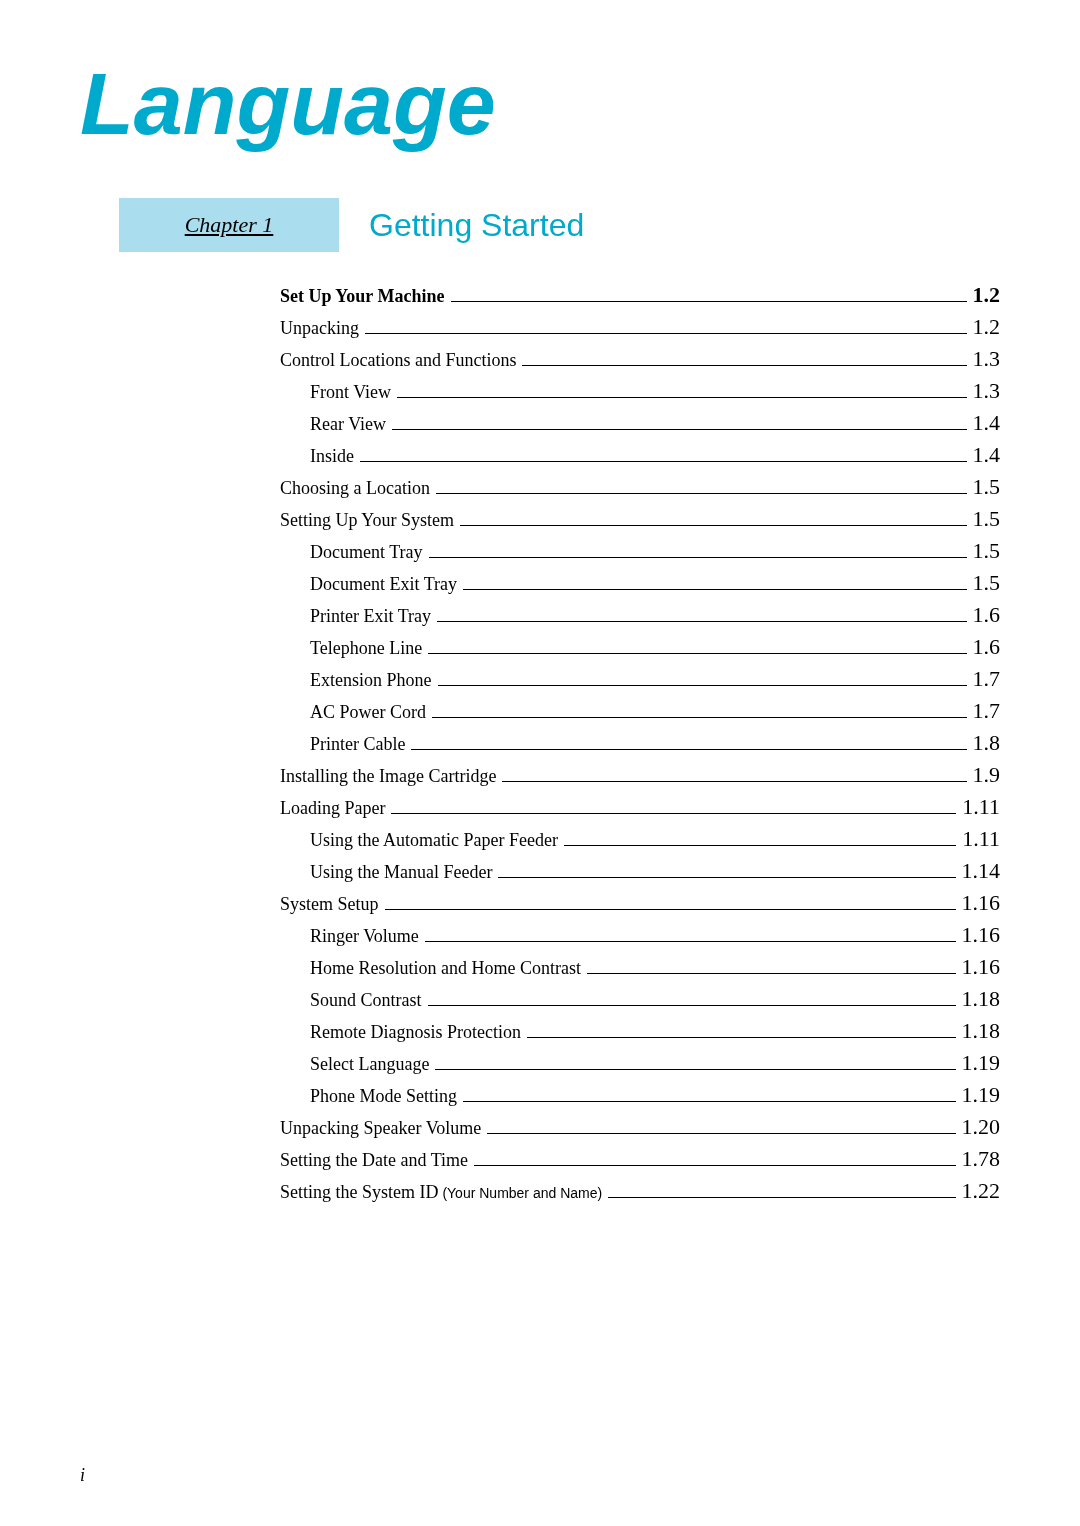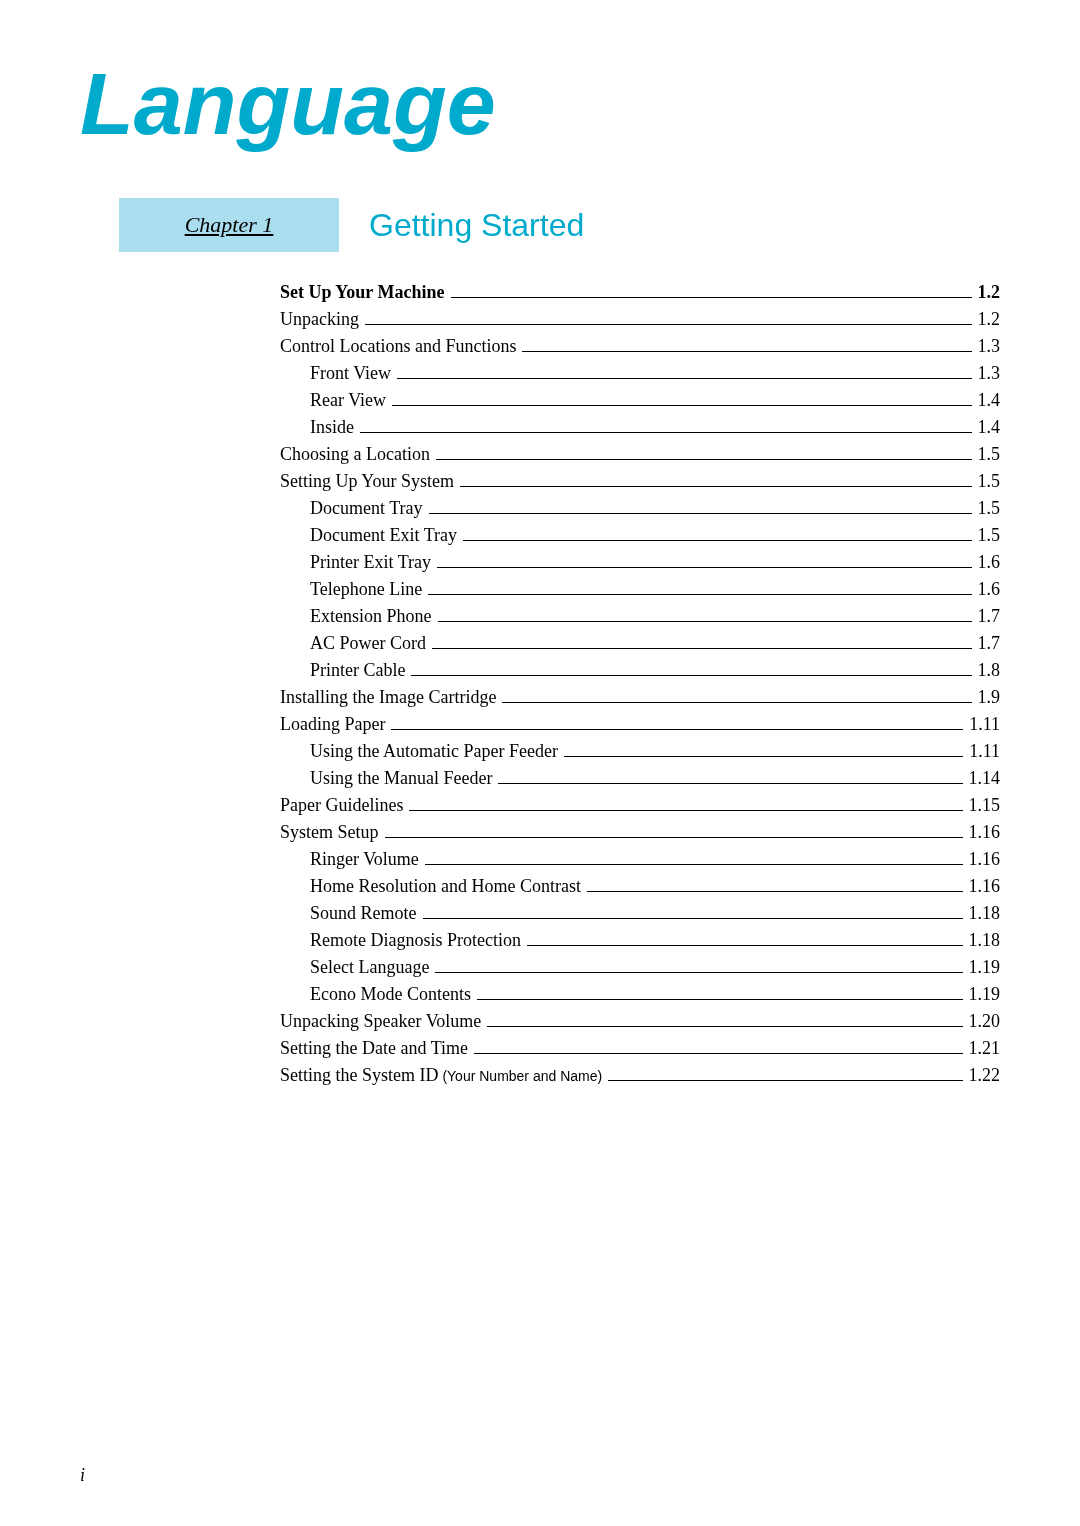--- a/index.html
+++ b/index.html
@@ -90,21 +90,21 @@
     .toc-dots {
       flex: 1;
       border-bottom: 1px solid #000;
       margin: 0 6px 4px 6px;
       min-width: 10px;
     }
 
     .toc-page {
       white-space: nowrap;
       flex-shrink: 0;
-      font-size: 18px;
+      font-size: 22px;
     }
 
     .toc-entry .small-text {
       font-size: 14px;
       font-family: Liberation Sans, sans-serif;
     }
 
     .page-number-bottom {
       position: absolute;
       bottom: 40px;
@@ -217,68 +217,63 @@
       <span class="toc-label">Using the Automatic Paper Feeder</span>
       <span class="toc-dots"></span>
       <span class="toc-page">1.11</span>
     </div>
     <div class="toc-entry indent-1">
       <span class="toc-label">Using the Manual Feeder</span>
       <span class="toc-dots"></span>
       <span class="toc-page">1.14</span>
     </div>
     <div class="toc-entry">
-      <span class="toc-label">Paper Guidelines</span>
-      <span class="toc-dots"></span>
-      <span class="toc-page">1.15</span>
-    </div>
-    <div class="toc-entry">
       <span class="toc-label">System Setup</span>
       <span class="toc-dots"></span>
       <span class="toc-page">1.16</span>
     </div>
     <div class="toc-entry indent-1">
       <span class="toc-label">Ringer Volume</span>
       <span class="toc-dots"></span>
       <span class="toc-page">1.16</span>
     </div>
     <div class="toc-entry indent-1">
       <span class="toc-label">Home Resolution and Home Contrast</span>
       <span class="toc-dots"></span>
       <span class="toc-page">1.16</span>
     </div>
     <div class="toc-entry indent-1">
-      <span class="toc-label">Sound Remote</span>
+      <span class="toc-label">Sound Contrast</span>
       <span class="toc-dots"></span>
       <span class="toc-page">1.18</span>
     </div>
     <div class="toc-entry indent-1">
       <span class="toc-label">Remote Diagnosis Protection</span>
       <span class="toc-dots"></span>
       <span class="toc-page">1.18</span>
     </div>
     <div class="toc-entry indent-1">
       <span class="toc-label">Select Language</span>
       <span class="toc-dots"></span>
       <span class="toc-page">1.19</span>
     </div>
     <div class="toc-entry indent-1">
-      <span class="toc-label">Econo Mode Contents</span>
+      <span class="toc-label">Phone Mode Setting</span>
       <span class="toc-dots"></span>
       <span class="toc-page">1.19</span>
     </div>
     <div class="toc-entry">
       <span class="toc-label">Unpacking Speaker Volume</span>
       <span class="toc-dots"></span>
       <span class="toc-page">1.20</span>
     </div>
     <div class="toc-entry">
       <span class="toc-label">Setting the Date and Time</span>
       <span class="toc-dots"></span>
-      <span class="toc-page">1.21</span>
+      <span class="toc-page">1.78</span>
     </div>
     <div class="toc-entry">
       <span class="toc-label">Setting the System ID<span class="small-text"> (Your Number and Name)</span></span>
       <span class="toc-dots"></span>
       <span class="toc-page">1.22</span>
     </div>
   </div>
 
 <div class="page-number-bottom">i</div>
 

